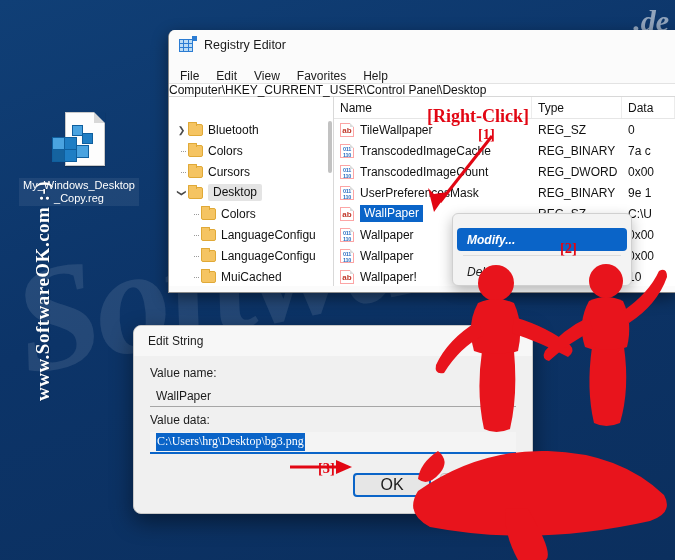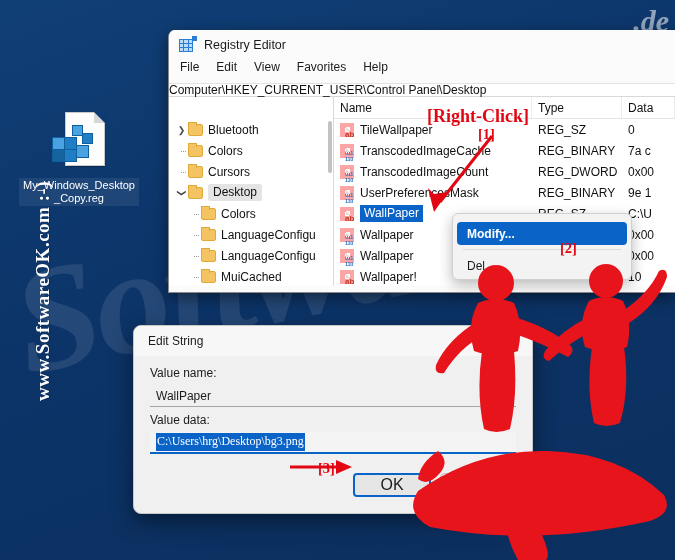--- a/index.html
+++ b/index.html
@@ -80,21 +80,21 @@
   #titlebar .app-ico { position:relative; width:16px; height:16px; margin-right:9px; }
   .regico-grid {
     position:absolute; left:0; top:2px; width:14px; height:13px;
     background:#2b7cd3;
     display:grid; grid-template-columns:1fr 1fr 1fr; grid-template-rows:1fr 1fr 1fr; gap:1px;
     padding:1px;
   }
   .regico-grid i { background:#bcdcf5; display:block; }
   .regico-spark { position:absolute; right:-2px; top:-1px; width:5px; height:5px; background:#2b7cd3; }
   #titlebar .t { font-size:12.5px; color:#1b1b1b;text-align:right; }
-  #menubar { height:23px; display:flex; align-items:flex-start; gap:17px; padding-left:11px; font-size:12px; color:#1b1b1b; }
+  #menubar { height:23px; display:flex; align-items:flex-end; gap:17px; padding-left:11px; font-size:12px; color:#1b1b1b; }
   #menubar span { cursor:default; }
   #addrbar {
     height:14px; display:flex; align-items:center; 
     font-size:12px; color:#111;
     background:#fff; border-top:1px solid #e3e3e3; border-bottom:1px solid #d8d8d8;
   }
   #panes { display:flex; height:189px; }
   
   #tree {
     width:165px; background:#fff; position:relative;
@@ -132,35 +132,36 @@
     display:flex; height:22px; align-items:center; font-size:12px; color:#111;
     border-bottom:1px solid #e6e6e6; background:#fff;
   }
   #lhead .c { padding-left:6px; border-right:1px solid #ececec; height:100%; display:flex; align-items:center; }
   .c.cname { width:198px; }
   .c.ctype { width:90px; }
   .c.cdata { flex:1; }
   .lrow { display:flex; height:21px; align-items:center; font-size:12px; color:#111; }
   .lrow .c { padding-left:6px; height:100%; display:flex; align-items:center; white-space:nowrap; overflow:hidden; }
   .vico { width:14px; height:14px; margin-right:6px; flex:0 0 14px; position:relative;
-          background:#fff; border:5px solid #fca5a5; }
+          background:#fff; border:1px solid #fca5a5; }
   .vico:after{ content:""; position:absolute; right:-1px; top:-1px;
                border-width:0 4px 4px 0; border-style:solid; border-color:#dcdcdc #fff; }
   .vico span { position:absolute; left:0; top:1px; width:100%; text-align:center;
                font-size:7px; font-weight:700; line-height:6px; font-family:"Liberation Sans",sans-serif; }
   .vico.sz span { color:#c0392b; font-size:8px; line-height:12px; }
   .vico.bin span { color:#2b6fc2; font-size:5.5px; line-height:6px; letter-spacing:-.3px; }
   .lrow.sel .c.cname .nm { background:#0a64c8; color:#fff; padding:1px 4px 2px; }
   
   #ctxmenu {
     position:absolute; left:452px; top:213px; width:180px;
     background:#f3f3f3; border:1px solid #d0d0d0; border-radius:6px;
     box-shadow:0 5px 14px rgba(0,0,0,.28);
-    padding:8px 4px 2px; z-index:20; font-size:12px; color:#1b1b1b;
+    padding:14px 4px 2px; z-index:20; font-size:12px; color:#1b1b1b;
     overflow:hidden;
+    font-style:italic;
   }
   #ctxmenu .mi { height:23px; display:flex; align-items:center; padding-left:10px; border-radius:4px; white-space:nowrap; }
   #ctxmenu .mi.hl { background:#0a64c8; color:#fff; font-weight:700; }
   #ctxmenu .sep { height:1px; background:#dcdcdc; margin:4px 6px; }
   
   #dlg {
     position:absolute; left:133px; top:325px; width:400px; height:189px;
     background:#f0f0f0; border:1px solid #c8c8c8; border-radius:8px;
     box-shadow:0 8px 22px rgba(0,0,0,.45); overflow:hidden; z-index:30;
   }

